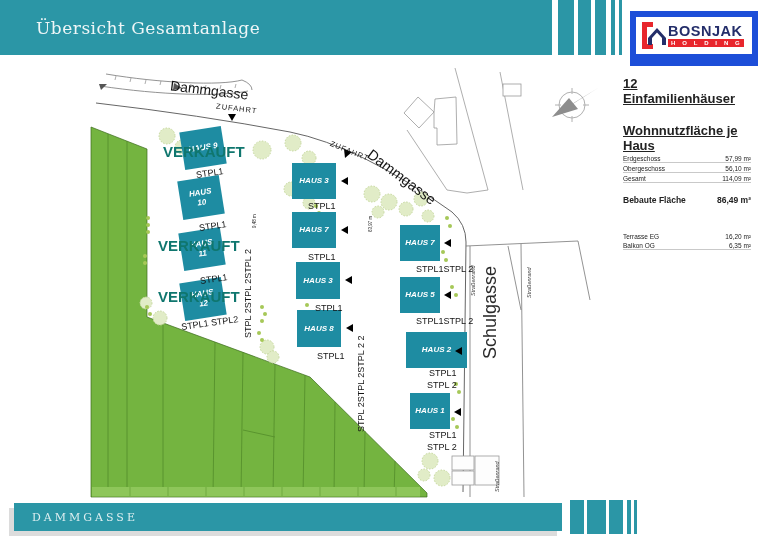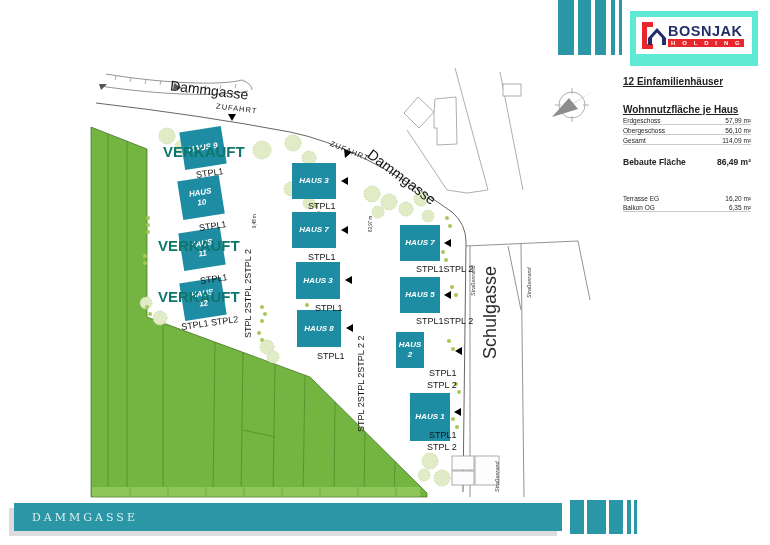--- a/index.html
+++ b/index.html
@@ -10,49 +10,52 @@
   .header-bar{position:absolute;left:0;top:0;width:552px;height:55px;background:#2b96a6;
               display:flex;align-items:center;}
   .header-title{color:#eef6f7;font-family:"DejaVu Serif","Liberation Serif",serif;
                 font-size:17px;letter-spacing:.5px;padding-left:36px;}
   .bar{position:absolute;background:#2b96a6;}
   .footer-bar{position:absolute;left:14px;top:503px;width:548px;height:28px;background:#2b96a6;
               box-shadow:-5px 5px 0 #dcdcdc;display:flex;align-items:center;}
   .footer-title{color:#ddeef0;font-family:"DejaVu Serif","Liberation Serif",serif;
                 font-size:11px;letter-spacing:3px;padding-left:18px;}
   
-  .logo{position:absolute;left:630px;top:11px;width:128px;height:55px;background:#5eead4;}
+  .logo{position:absolute;left:630px;top:11px;width:128px;height:55px;background:#1d4ed8;}
   .logo-inner{position:absolute;left:6px;top:6px;right:6px;height:37px;background:#fff;
               display:flex;align-items:center;}
   .logo-text{margin-left:32px;}
   .logo-brand{color:#242e6a;font-weight:bold;font-size:14.5px;letter-spacing:.5px;line-height:1;}
   .logo-sub{background:#e8262c;color:#fff;font-size:6px;font-weight:bold;letter-spacing:2.6px;
             padding:1px 2px 1px 3px;margin-top:1px;text-align:center;}
   
   .sidebar{position:absolute;left:623px;top:76px;width:128px;color:#222;}
-  .sb-h{font-size:10px;font-weight:bold;text-decoration:underline;}
+  .sb-h{font-size:13px;font-weight:bold;text-decoration:underline;}
   .sb-row{display:flex;justify-content:space-between;font-size:6.5px;
           border-bottom:.5px solid #c9c9c9;padding:1.5px 0 .5px 0;}
   .sb-row.noline{border-bottom:none;}
   .sb-big{display:flex;justify-content:space-between;font-size:8.5px;font-weight:bold;margin:12px 0 26px 0;}
   
   .lbl{position:absolute;color:#141414;white-space:nowrap;z-index:4;}
   .house{position:absolute;background:#1e8ca2;color:#fff;display:flex;align-items:center;
          justify-content:center;text-align:center;font-style:italic;font-weight:bold;
          font-size:8px;line-height:1.25;z-index:3;}
   .arr{position:absolute;width:0;height:0;border-top:4px solid transparent;
        border-bottom:4px solid transparent;border-right:7px solid #000;z-index:4;}
   .sold{position:absolute;color:#0f766e;font-weight:bold;font-size:15px;z-index:6;white-space:nowrap;}
   svg.plan{position:absolute;left:0;top:0;z-index:1;}
 </style>
 </head>
 <body>
 
 <div class="stage">
 
+  <div class="header-bar">
+    <div class="header-title">Übersicht Gesamtanlage</div>
+  </div>
 
   <div class="bar" style="left:558px;top:0;width:16px;height:55px"></div>
   <div class="bar" style="left:578px;top:0;width:13px;height:55px"></div>
   <div class="bar" style="left:595px;top:0;width:11px;height:55px"></div>
   <div class="bar" style="left:611px;top:0;width:4px;height:55px"></div>
   <div class="bar" style="left:619px;top:0;width:3px;height:55px"></div>
 
   <div class="logo">
     <div class="logo-inner">
       <svg class="abs" style="left:4px;top:3px" width="28" height="31" viewBox="0 0 28 31">
@@ -301,24 +304,24 @@
   <div class="lbl" style="left:308px;top:252px;font-size:9px">STPL1</div>
   <div class="lbl" style="left:315px;top:303px;font-size:9px">STPL1</div>
   <div class="lbl" style="left:317px;top:351px;font-size:9px">STPL1</div>
 
   <div class="house" style="left:400px;top:225px;width:40px;height:36px">
       <span>HAUS 7</span>
     </div>
   <div class="house" style="left:400px;top:277px;width:40px;height:36px">
       <span>HAUS 5</span>
     </div>
-  <div class="house" style="left:396px;top:332px;width:28px;height:36px">
+  <div class="house" style="left:406px;top:332px;width:61px;height:36px">
       <span>HAUS 2</span>
     </div>
-  <div class="house" style="left:410px;top:393px;width:40px;height:48px">
+  <div class="house" style="left:410px;top:393px;width:40px;height:36px">
       <span>HAUS 1</span>
     </div>
   <div class="arr" style="left:444px;top:239px"></div>
   <div class="arr" style="left:444px;top:291px"></div>
   <div class="arr" style="left:455px;top:347px"></div>
   <div class="arr" style="left:454px;top:408px"></div>
   <div class="lbl" style="left:416px;top:264px;font-size:9px">STPL1STPL 2</div>
   <div class="lbl" style="left:416px;top:316px;font-size:9px">STPL1STPL 2</div>
   <div class="lbl" style="left:429px;top:368px;font-size:9px">STPL1</div>
   <div class="lbl" style="left:427px;top:380px;font-size:9px">STPL 2</div>

